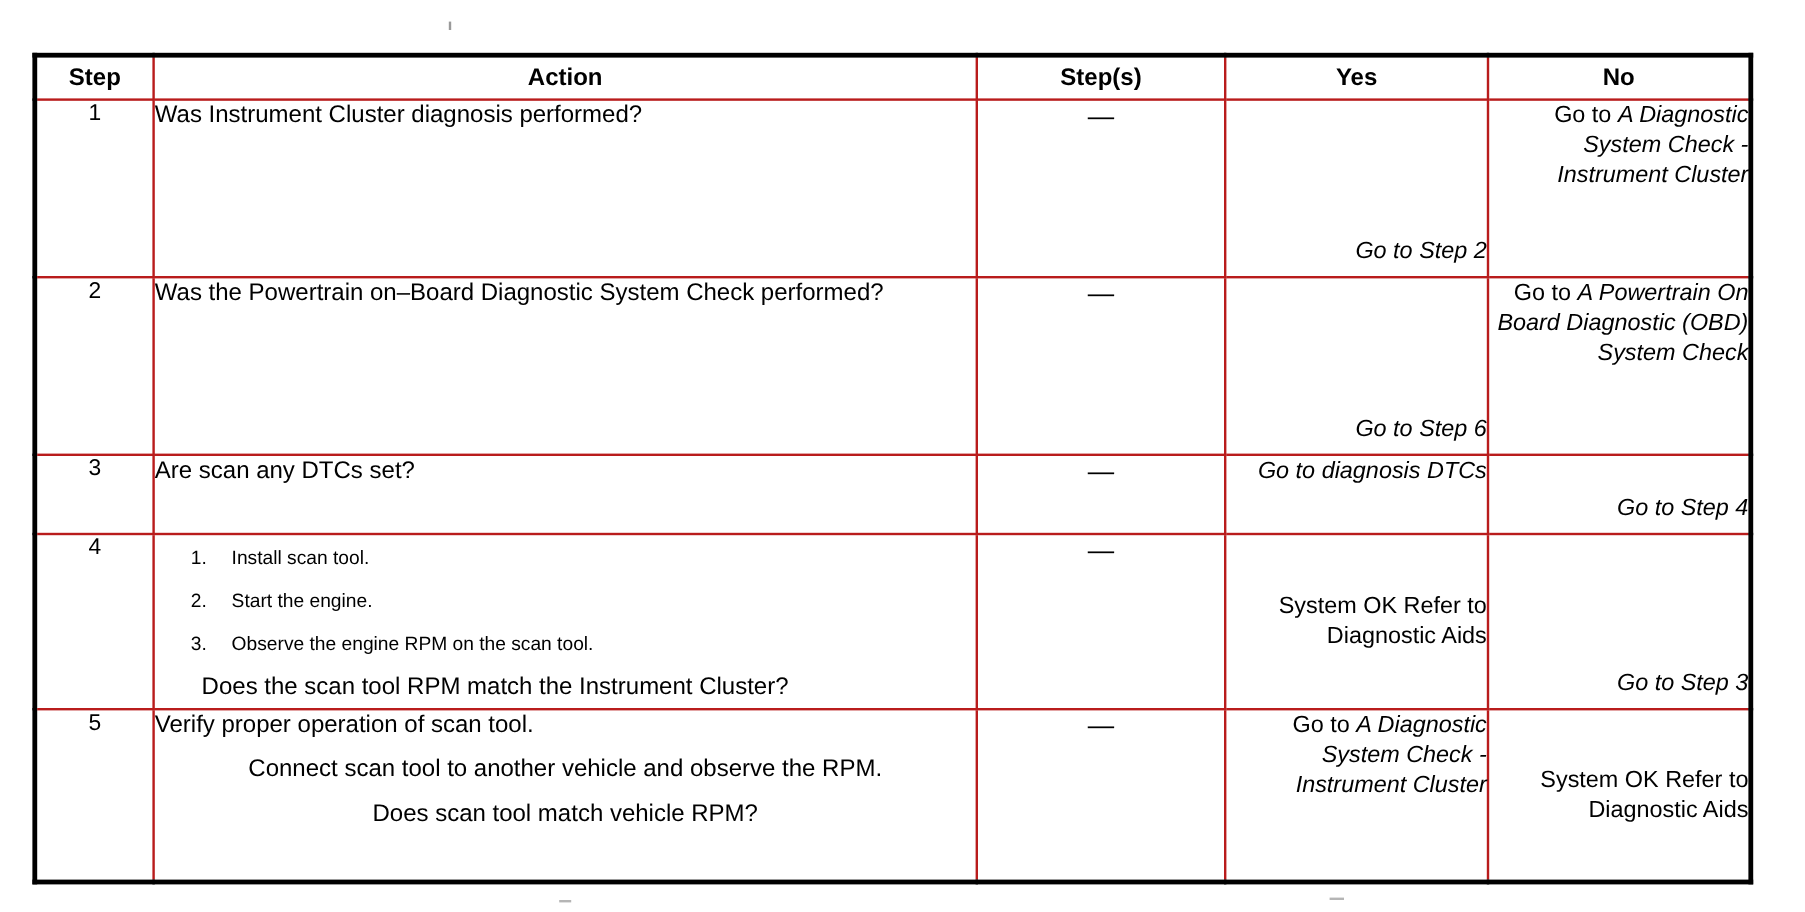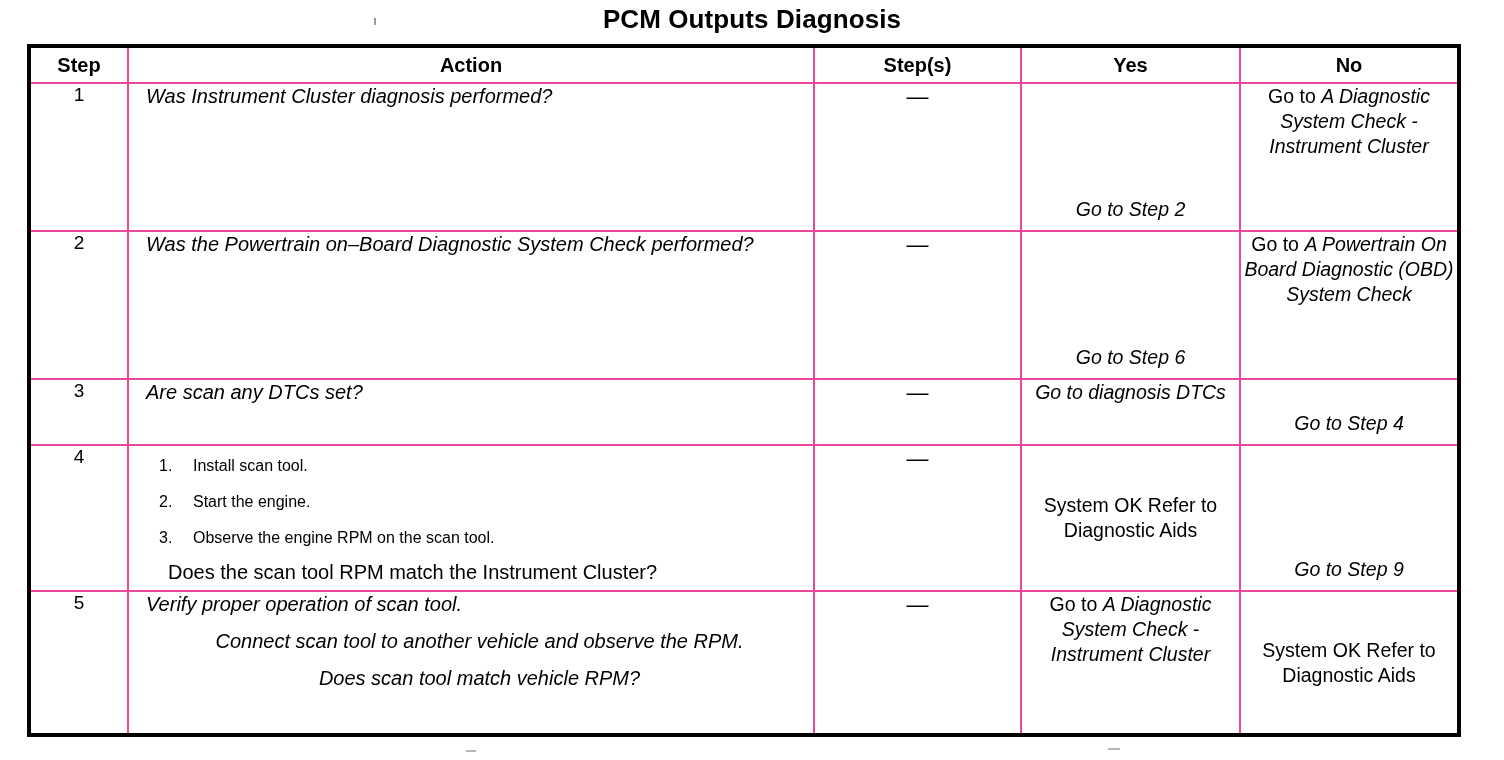--- a/index.html
+++ b/index.html
@@ -53,21 +53,21 @@
     top: 44px;
     width: 1430px;
   }
   table.diag {
     border-collapse: collapse;
     table-layout: fixed;
     width: 1430px;
     background: #fff;
   }
   table.diag, table.diag th, table.diag td {
-    border: 3px solid #ec4899;
+    border: 3px solid #b91c1c;
   }
   table.diag th, table.diag td {
     border-width: 2px;
     vertical-align: top;
     padding: 0;
   }
   
   table.diag {
     border: 4px solid #000;
   }
@@ -97,21 +97,21 @@
     padding: 7px 8px 6px 12px;
     font-size: 20px;
     line-height: 25px;
   }
   td.value {
     text-align: center;
     vertical-align: middle;
     font-size: 22px;
   }
   td.yes, td.no {
-    text-align: center;
+    text-align: right;
     font-size: 19.5px;
     line-height: 25px;
     padding: 6px 4px 6px 4px;
   }
 
   
   .v-bottom { vertical-align: bottom !important; padding-bottom: 8px !important; }
   .v-middle { vertical-align: middle !important; }
   .v-top    { vertical-align: top !important; }
 
@@ -137,23 +137,22 @@
     left: 0;
     top: 0;
   }
   .action-tail {
     margin-top: 0;
     line-height: 33px;
     font-size: 20px;
     padding-left: 39px;
   }
   p.apara {
-    margin: 0 0 0 17px;
+    margin: 0 0 0 0;
     line-height: 25px;
-    font-style: italic;
   }
   p.apara + p.apara { margin-top: 12px; text-align: center; }
   .tight { line-height: 24px; }
 
   
   .speck2 {
     position: absolute;
     left: 466px;
     top: 750px;
     width: 10px;
@@ -167,21 +166,20 @@
     width: 12px;
     height: 2px;
     background: #b5b5b5;
   }
 </style>
 </head>
 <body>
 
 <div class="page">
 
-  <div class="doc-title">PCM Outputs Diagnosis</div>
   <div class="speck"></div>
 
   <div class="tbl-wrap">
     <table class="diag">
       <colgroup>
         <col class="c-step">
           <col class="c-action">
           <col class="c-value">
           <col class="c-yes">
           <col class="c-no">
@@ -248,21 +246,21 @@
               <li>Observe the engine RPM on the scan tool.</li>
             </ol>
             <div class="action-tail">Does the scan tool RPM match the Instrument Cluster?</div>
           </td>
           <td class="value">—</td>
           <td class="yes v-middle">
             <span style="white-space:pre-line;">System OK Refer to
 Diagnostic Aids</span>
           </td>
           <td class="no v-bottom">
-            <span class="ital">Go to Step 9</span>
+            <span class="ital">Go to Step 3</span>
           </td>
         </tr>
 
         <tr style="height:144px;">
           <td class="step">5</td>
           <td class="action">
             <p class="apara">Verify proper operation of scan tool.</p>
             <p class="apara tight">Connect scan tool to another vehicle and observe the RPM.</p>
             <p class="apara">Does scan tool match vehicle RPM?</p>
           </td>

